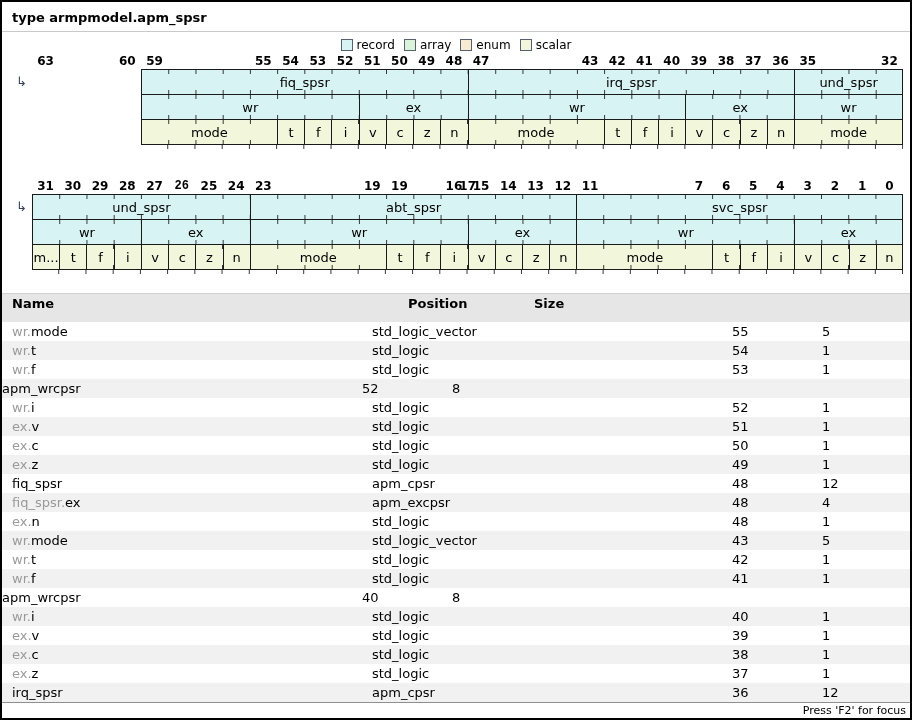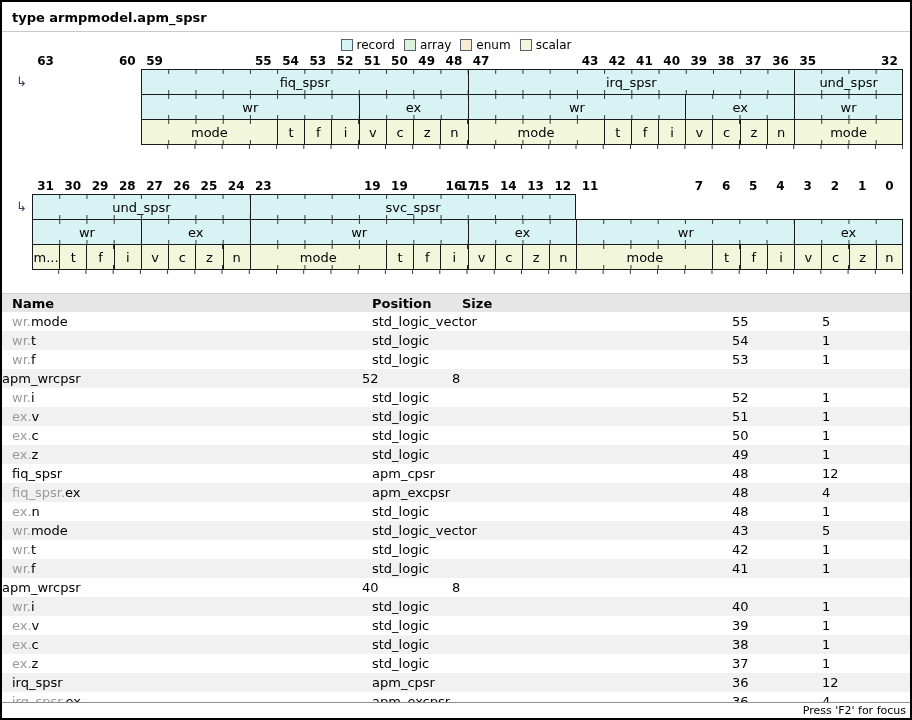--- a/index.html
+++ b/index.html
@@ -48,22 +48,22 @@
   .spacer { border:none !important; background:transparent !important; }
   .spacer::before, .spacer::after { display:none; }
   .underticks {
     height:4px;
     background-image:linear-gradient(to left,#333 1px,rgba(0,0,0,0) 1px);
     background-size:27.22px 4px; background-repeat:repeat-x;
   }
 
   .datatable { margin-top:19px; font-size:13px; }
   .thead {
-    display:flex; height:19px; line-height:19px; font-weight:bold;
-    background:#e6e6e6; border-top:1px solid #d2d2d2;
+    display:flex; height:29px; line-height:19px; font-weight:bold;
+    background:#e6e6e6; border-top:1px solid #d2d2d2;gap:36px;
   }
   .trow { display:flex; height:19px; line-height:19px; }
   .tbody .trow:nth-child(even) { background:#f1f1f1; }
   .c0 { width:370px; padding-left:10px; overflow:hidden; white-space:nowrap; }
   .c1 { width:360px; overflow:hidden; white-space:nowrap; }
   .c2 { width:90px; }
   .c3 { flex:1; }
   .prefix { color:#9a9a9a; }
 
   .statusbar {
@@ -159,21 +159,21 @@
     <div class="underticks" style="margin-left: 12.5%;"></div>
   </div>
 <div class="bitgrid bg2">
     <span class="wrap-arrow">↳</span>
     <div class="numbers">
       <span style="left: 1.5625%;">31</span>
       <span style="left: 4.6875%;">30</span>
       <span style="left: 7.8125%;">29</span>
       <span style="left: 10.9375%;">28</span>
       <span style="left: 14.0625%;">27</span>
-      <span style="left: 17.1875%;">26</span>
+      <span style="left: 17.1875%; font-family: Liberation Mono, monospace;">26</span>
       <span style="left: 20.3125%;">25</span>
       <span style="left: 23.4375%;">24</span>
       <span style="left: 26.5625%;">23</span>
       <span style="left: 39.0625%;">19</span>
       <span style="left: 42.1875%;">19</span>
       <span style="left: 45.3125%; margin-left: 41px;">17</span>
       <span style="left: 48.4375%;">16</span>
       <span style="left: 51.5625%;">15</span>
       <span style="left: 54.6875%;">14</span>
       <span style="left: 57.8125%;">13</span>
@@ -183,20 +183,21 @@
       <span style="left: 79.6875%;">6</span>
       <span style="left: 82.8125%;">5</span>
       <span style="left: 85.9375%;">4</span>
       <span style="left: 89.0625%;">3</span>
       <span style="left: 92.1875%;">2</span>
       <span style="left: 95.3125%;">1</span>
       <span style="left: 98.4375%;">0</span>
     </div>
     <div class="brow">
       <div class="cell" style="width: 25%; background: rgb(215, 243, 243);">und_spsr</div>
+      <div class="cell" style="width: 37.5%; background: rgb(215, 243, 243);">abt_spsr</div>
       <div class="cell" style="width: 37.5%; background: rgb(215, 243, 243);">svc_spsr</div>
     </div>
     <div class="brow">
       <div class="cell" style="width: 12.5%; background: rgb(215, 243, 243);">wr</div>
       <div class="cell" style="width: 12.5%; background: rgb(215, 243, 243);">ex</div>
       <div class="cell" style="width: 25%; background: rgb(215, 243, 243);">wr</div>
       <div class="cell" style="width: 12.5%; background: rgb(215, 243, 243);">ex</div>
       <div class="cell" style="width: 25%; background: rgb(215, 243, 243);">wr</div>
       <div class="cell" style="width: 12.5%; background: rgb(215, 243, 243);">ex</div>
     </div>

